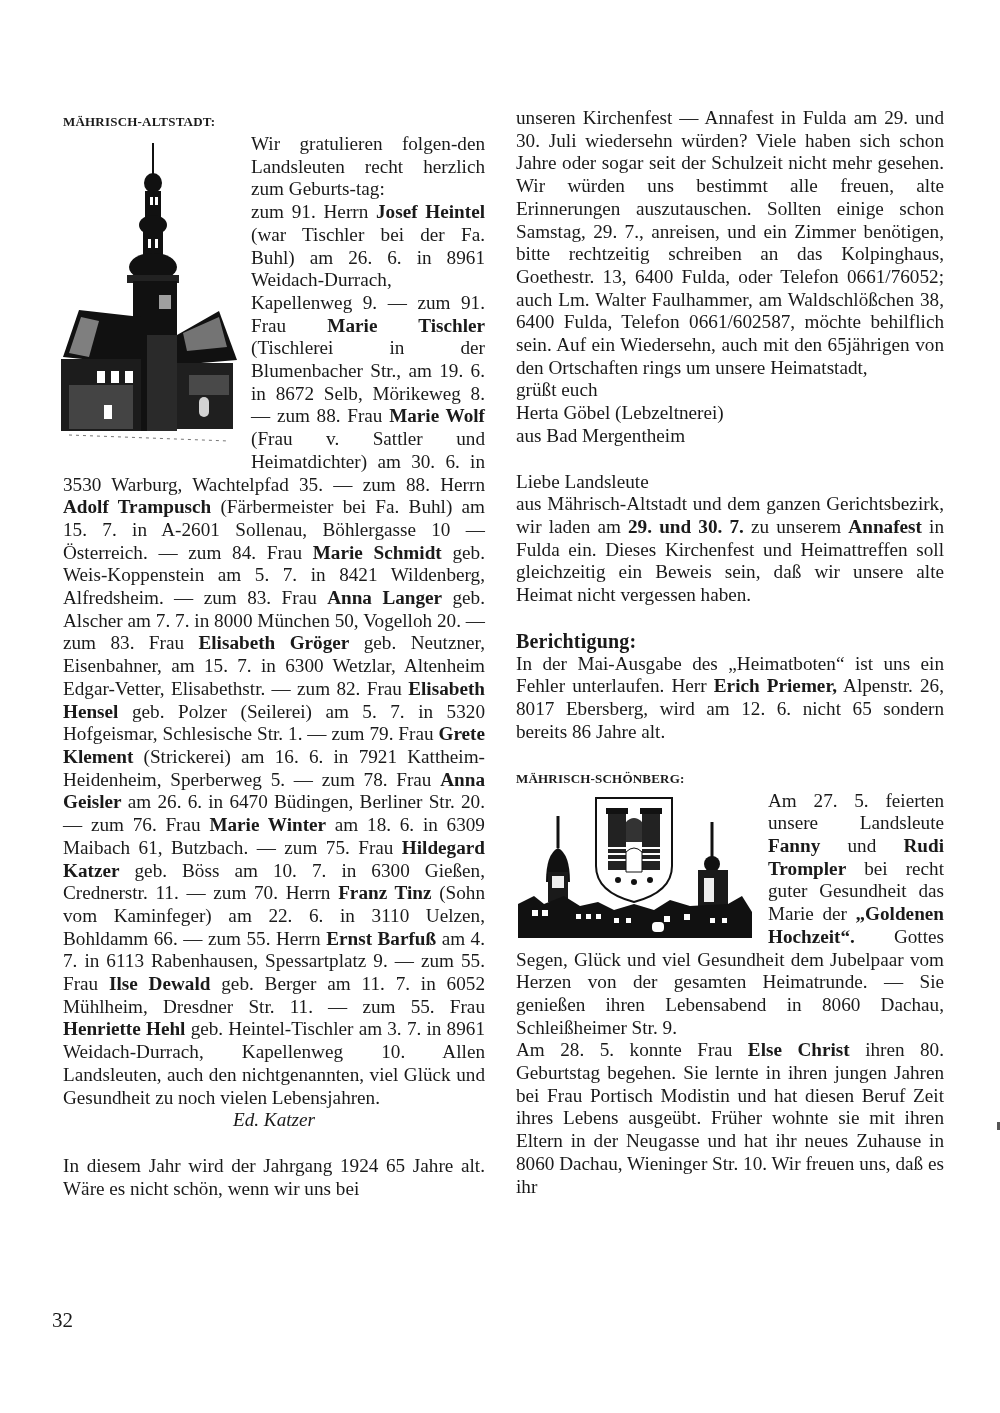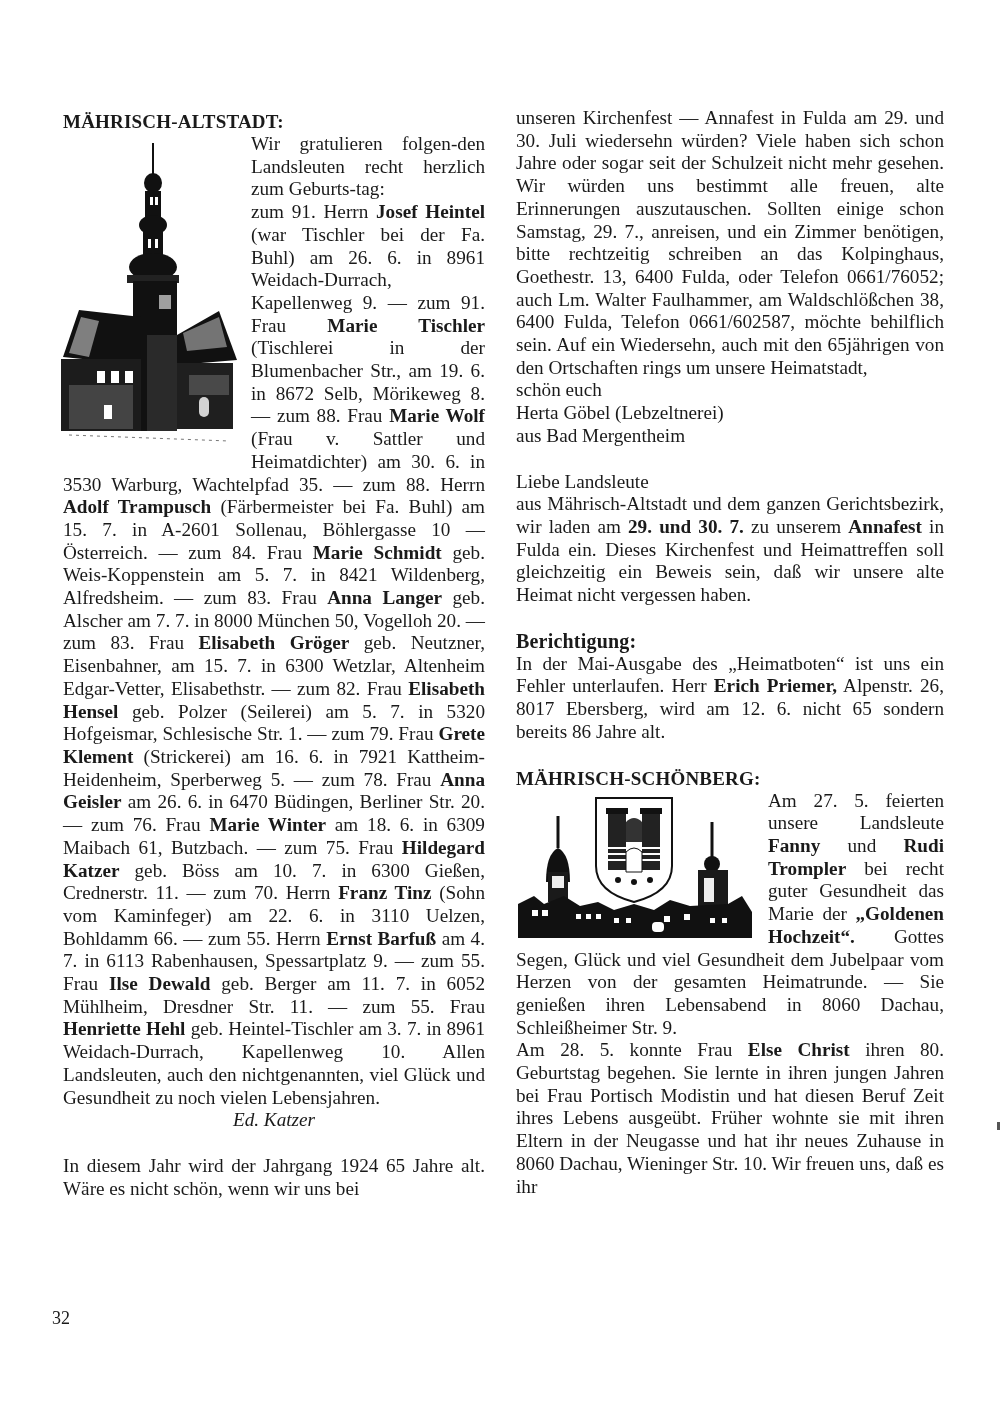--- a/index.html
+++ b/index.html
@@ -2,26 +2,26 @@
 <html><head>
 <meta charset="utf-8">
 <style>
   html, body { margin: 0; padding: 0; background: #ffffff; }
   body { width: 1000px; height: 1413px; position: relative; overflow: hidden;
          font-family: "Liberation Serif", "DejaVu Serif", serif; color: #1a1a1a; }
   .col { position: absolute; font-size: 19.2px; line-height: 22.7px; }
   .left { left: 63px; top: 110px; width: 422px; }
   .right { left: 516px; top: 107px; width: 428px; }
   .just { text-align: justify; }
-  h2 { font-size: 19px; font-weight: bold; margin: 0; letter-spacing: 0.2px; line-height: 23px; }
+  h2 { font-size: 13px; font-weight: bold; margin: 0; letter-spacing: 0.2px; line-height: 23px; }
   p { margin: 0; }
   b { font-weight: bold; margin-top: 23px; }
   .float-left { float: left; margin: 2px 12px 0 -4px; }
   .gap { height: 23px; }
-  .page-num { position: absolute; left: 52px; top: 1308px; font-size: 18px; }
+  .page-num { position: absolute; left: 52px; top: 1308px; font-size: 21px; }
   .edge-mark { position: absolute; left: 997px; top: 1122px; width: 3px; height: 8px; background: #555; }
   svg { display: block; }
 </style>
 </head>
 <body>
 
 <div class="col left">
   <h2>MÄHRISCH-ALTSTADT:</h2>
 
   <div class="float-left" style="width:180px;height:320px;">
@@ -66,21 +66,21 @@
     <p>Wir gratulieren folgen-den Landsleuten recht herzlich zum Geburts-tag:</p>
     <span><span>zum 91. Herrn </span><b>Josef Heintel</b><span> (war Tischler bei der Fa. Buhl) am 26. 6. in 8961 Weidach-Durrach, Kapellenweg 9. — </span></span><span><span>zum 91. Frau </span><b>Marie Tischler</b><span> (Tischlerei in der Blumenbacher Str., am 19. 6. in 8672 Selb, Mörikeweg 8. — </span></span><span><span>zum 88. Frau </span><b>Marie Wolf</b><span> (Frau v. Sattler und Heimatdichter) am 30. 6. in 3530 Warburg, Wachtelpfad 35. — </span></span><span><span>zum 88. Herrn </span><b>Adolf Trampusch</b><span> (Färbermeister bei Fa. Buhl) am 15. 7. in A-2601 Sollenau, Böhlergasse 10 — Österreich. — </span></span><span><span>zum 84. Frau </span><b>Marie Schmidt</b><span> geb. Weis-Koppenstein am 5. 7. in 8421 Wildenberg, Alfredsheim. — </span></span><span><span>zum 83. Frau </span><b>Anna Langer</b><span> geb. Alscher am 7. 7. in 8000 München 50, Vogelloh 20. — </span></span><span><span>zum 83. Frau </span><b>Elisabeth Gröger</b><span> geb. Neutzner, Eisenbahner, am 15. 7. in 6300 Wetzlar, Altenheim Edgar-Vetter, Elisabethstr. — </span></span><span><span>zum 82. Frau </span><b>Elisabeth Hensel</b><span> geb. Polzer (Seilerei) am 5. 7. in 5320 Hofgeismar, Schlesische Str. 1. — </span></span><span><span>zum 79. Frau </span><b>Grete Klement</b><span> (Strickerei) am 16. 6. in 7921 Kattheim-Heidenheim, Sperberweg 5. — </span></span><span><span>zum 78. Frau </span><b>Anna Geisler</b><span> am 26. 6. in 6470 Büdingen, Berliner Str. 20. — </span></span><span><span>zum 76. Frau </span><b>Marie Winter</b><span> am 18. 6. in 6309 Maibach 61, Butzbach. — </span></span><span><span>zum 75. Frau </span><b>Hildegard Katzer</b><span> geb. Böss am 10. 7. in 6300 Gießen, Crednerstr. 11. — </span></span><span><span>zum 70. Herrn </span><b>Franz Tinz</b><span> (Sohn vom Kaminfeger) am 22. 6. in 3110 Uelzen, Bohldamm 66. — </span></span><span><span>zum 55. Herrn </span><b>Ernst Barfuß</b><span> am 4. 7. in 6113 Rabenhausen, Spessartplatz 9. — </span></span><span><span>zum 55. Frau </span><b>Ilse Dewald</b><span> geb. Berger am 11. 7. in 6052 Mühlheim, Dresdner Str. 11. — </span></span><span><span>zum 55. Frau </span><b>Henriette Hehl</b><span> geb. Heintel-Tischler am 3. 7. in 8961 Weidach-Durrach, Kapellenweg 10. </span></span><span>Allen Landsleuten, auch den nichtgenannten, viel Glück und Gesundheit zu noch vielen Lebensjahren.</span>
     <div style="text-align:center;"><i>Ed. Katzer</i></div>
   </div>
   <div class="gap"></div>
   <p class="just">In diesem Jahr wird der Jahrgang 1924 65 Jahre alt. Wäre es nicht schön, wenn wir uns bei</p>
 </div>
 
 <div class="col right">
   <p class="just">unseren Kirchenfest — Annafest in Fulda am 29. und 30. Juli wiedersehn würden? Viele haben sich schon Jahre oder sogar seit der Schulzeit nicht mehr gesehen. Wir würden uns bestimmt alle freuen, alte Erinnerungen auszutauschen. Sollten einige schon Samstag, 29. 7., anreisen, und ein Zimmer benötigen, bitte rechtzeitig schreiben an das Kolpinghaus, Goethestr. 13, 6400 Fulda, oder Telefon 0661/76052; auch Lm. Walter Faulhammer, am Waldschlößchen 38, 6400 Fulda, Telefon 0661/602587, möchte behilflich sein. Auf ein Wiedersehn, auch mit den 65jährigen von den Ortschaften rings um unsere Heimatstadt,</p>
-  <p>schön euch</p>
+  <p>grüßt euch</p>
   <p>Herta Göbel (Lebzeltnerei)</p>
   <p>aus Bad Mergentheim</p>
   <div class="gap"></div>
 
   <p>Liebe Landsleute</p>
   <p class="just"><span>aus Mährisch-Altstadt und dem ganzen Gerichtsbezirk, wir laden am </span><b>29. und 30. 7.</b><span> zu unserem </span><b>Annafest</b><span> in Fulda ein. Dieses Kirchenfest und Heimattreffen soll gleichzeitig ein Beweis sein, daß wir unsere alte Heimat nicht vergessen haben.</span></p>
   <div class="gap"></div>
 
   <h2 style="font-size:20px;">Berichtigung:</h2>
   <p class="just"><span>In der Mai-Ausgabe des „Heimatboten“ ist uns ein Fehler unterlaufen. Herr </span><b>Erich Priemer,</b><span> Alpenstr. 26, 8017 Ebersberg, wird am 12. 6. nicht 65 sondern bereits 86 Jahre alt.</span></p>

